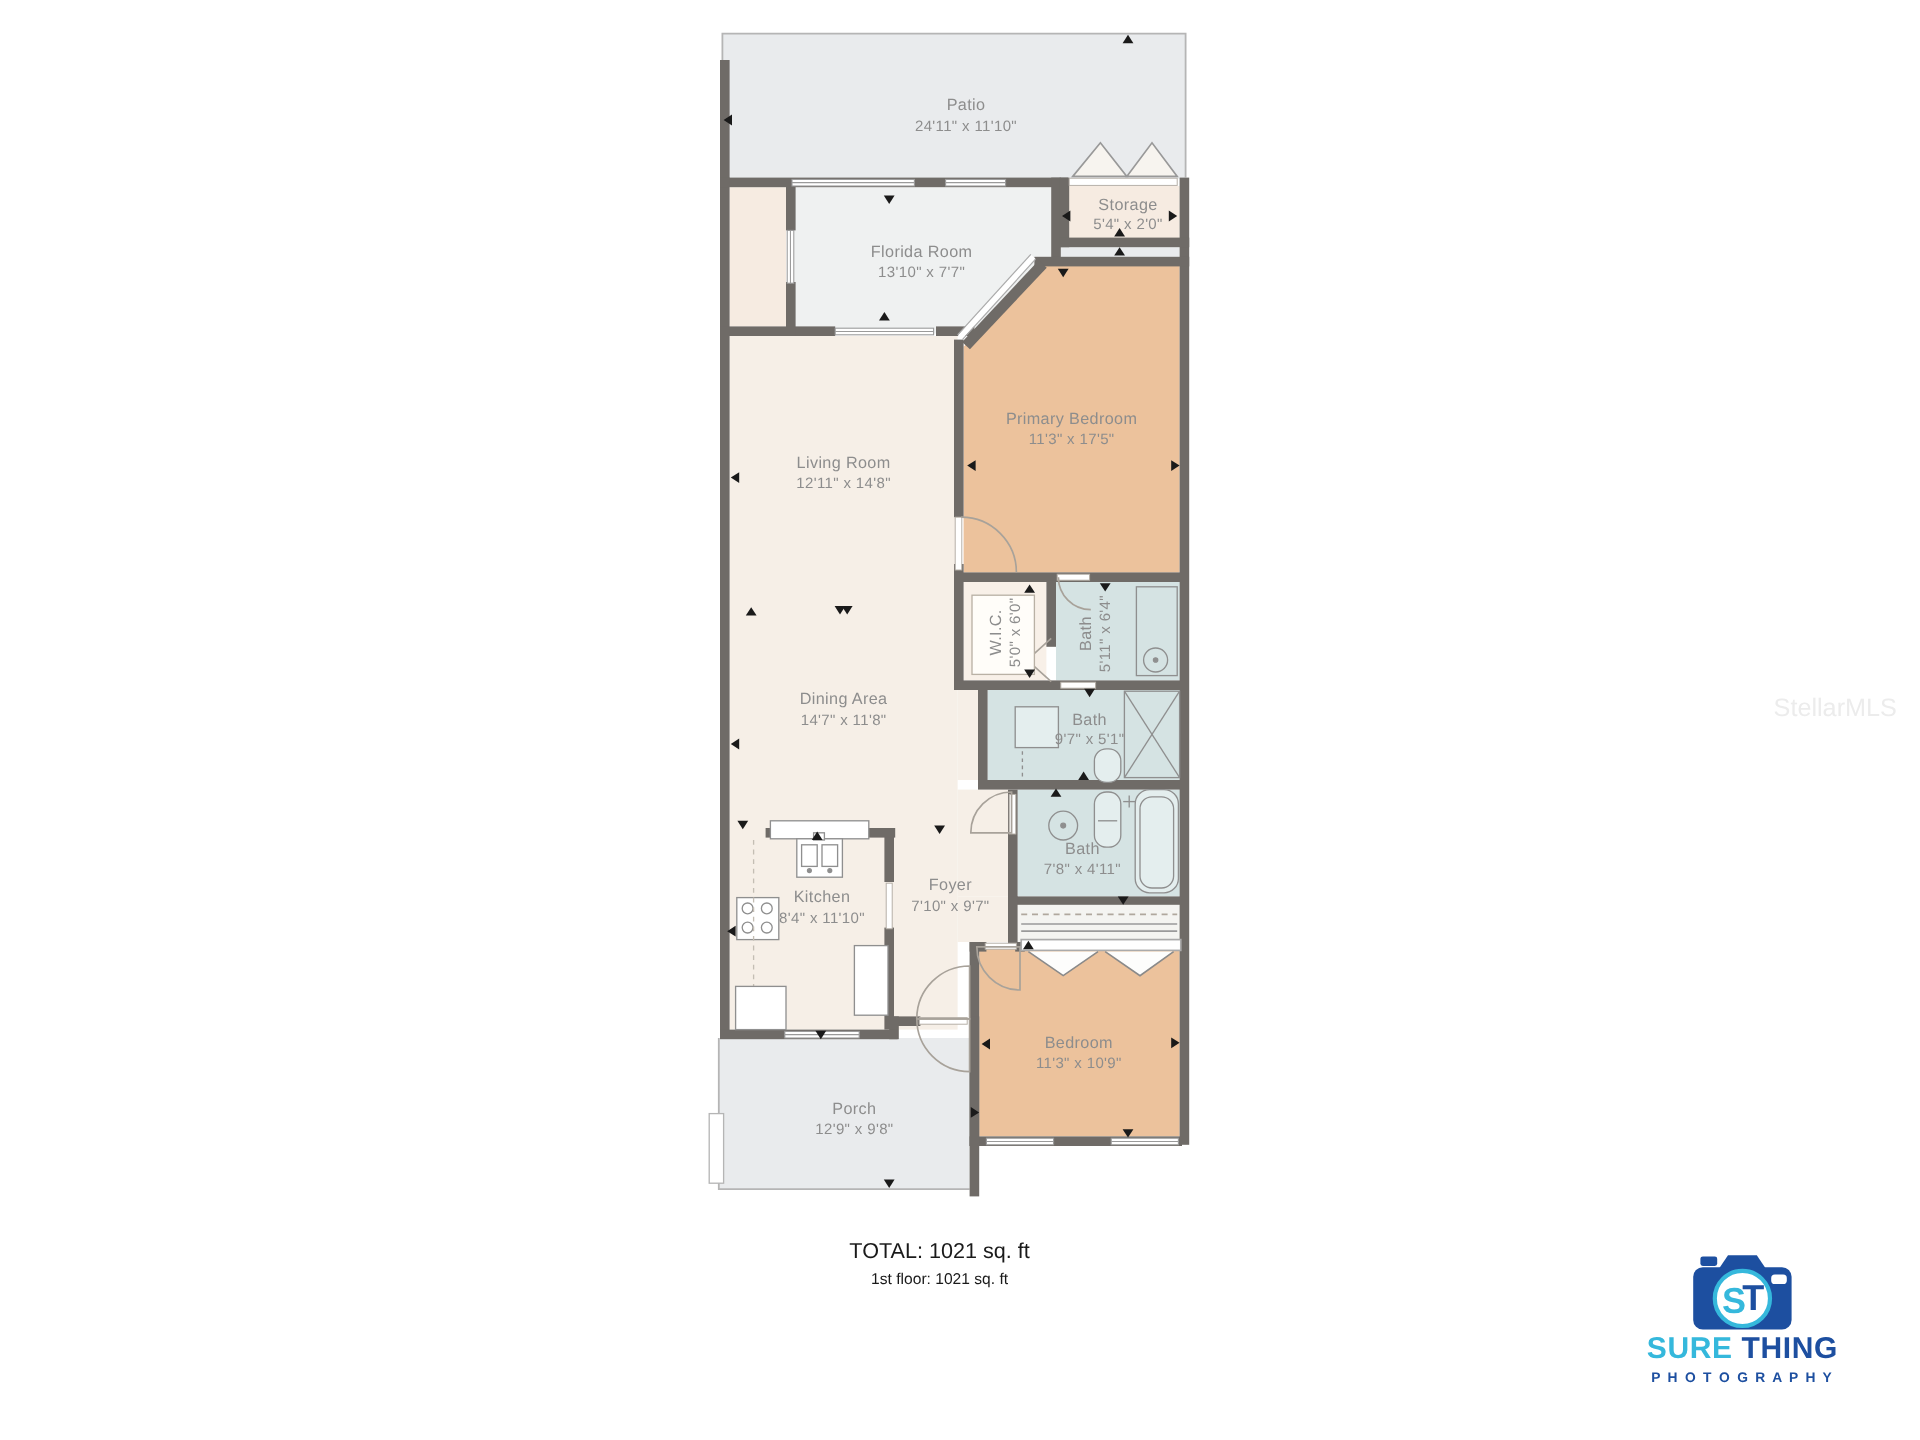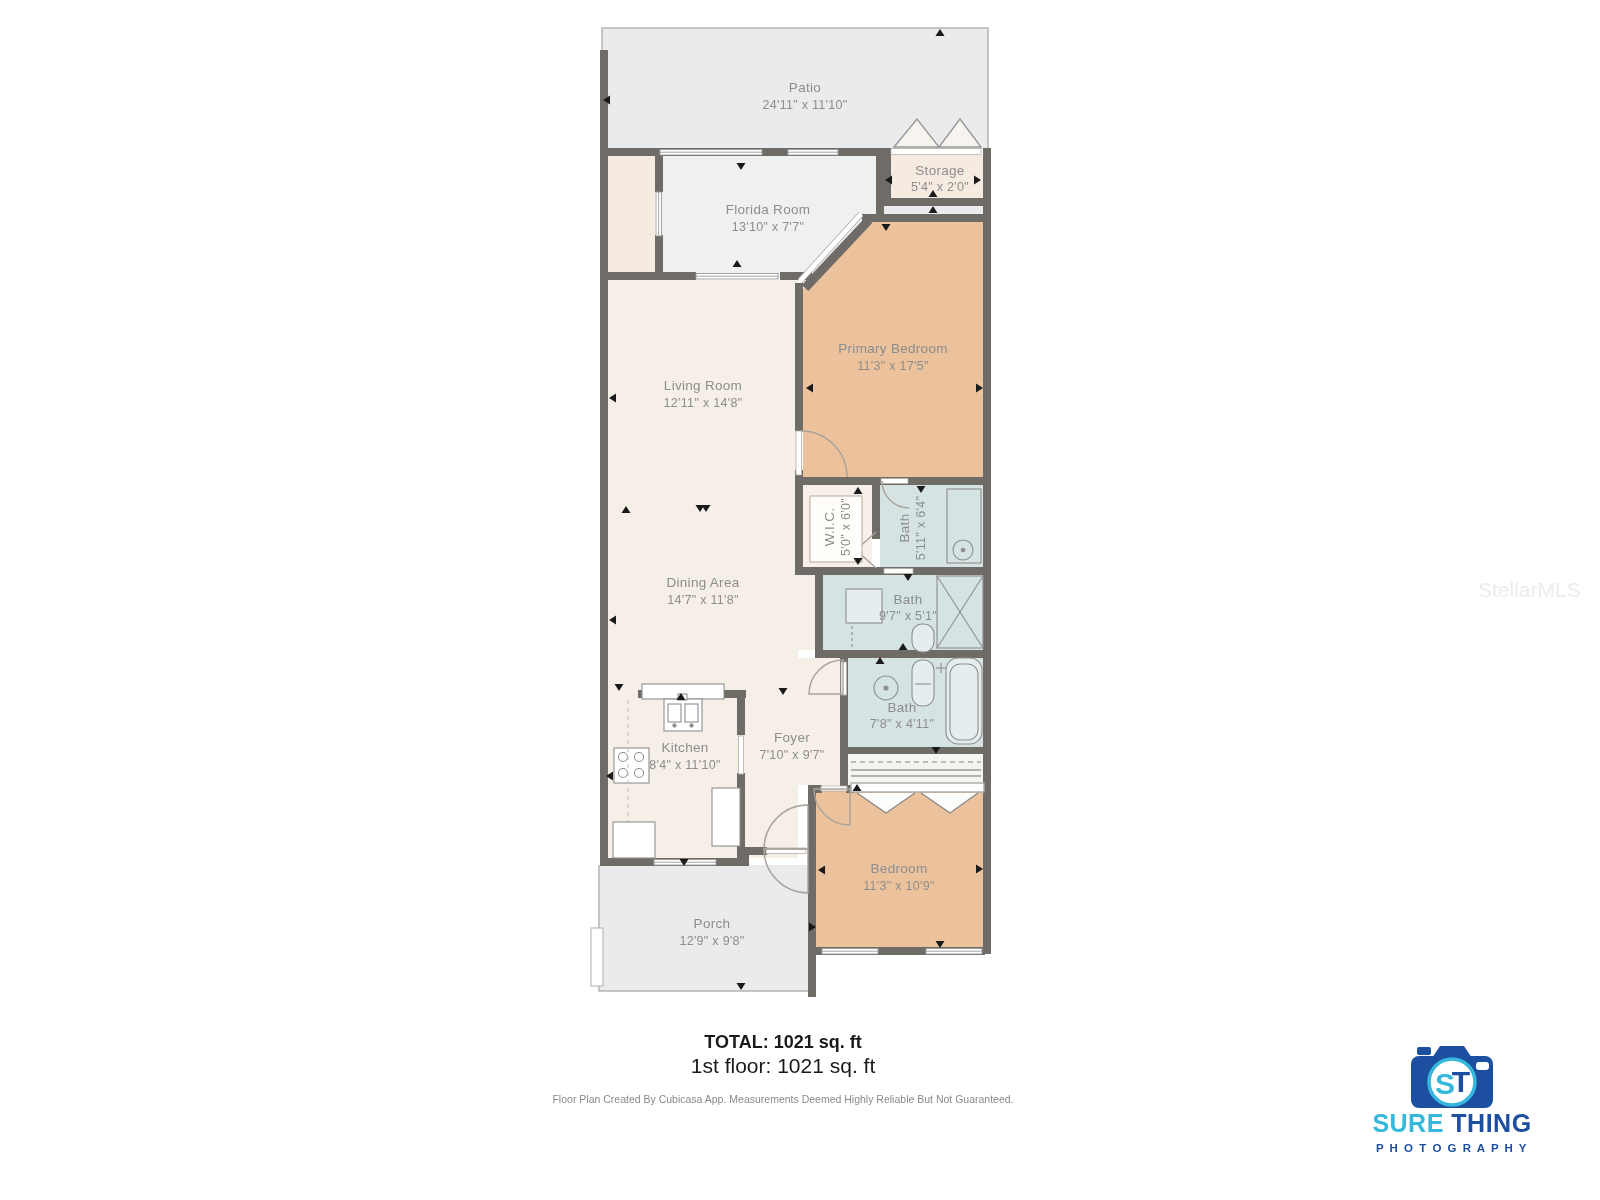--- a/index.html
+++ b/index.html
@@ -2,22 +2,22 @@
 <html><head>
 <meta charset="utf-8">
 <style>
   html,body{margin:0;padding:0;background:#ffffff;width:1600px;height:1200px;overflow:hidden;
     font-family:"Liberation Sans",sans-serif;}
   #stage{position:relative;width:1600px;height:844px;background:#fff;}
   svg{position:absolute;left:0;top:0;}
   .room-name{font-size:13.5px;fill:#8d8d8d;letter-spacing:.3px;}
   .room-dims{font-size:12.5px;fill:#8d8d8d;letter-spacing:.3px;}
   .summary{position:absolute;left:0;top:1030px;width:1566px;text-align:center;color:#1a1a1a;}
-  .summary .total{font-size:18px;font-weight:bold;line-height:24px;}
-  .summary .line{font-size:21px;line-height:23px;}
+  .summary .total{font-size:18px;font-weight:normal;line-height:24px;}
+  .summary .line{font-size:13px;line-height:23px;}
   .summary .disclaimer{font-size:10.5px;color:#8a8a8a;margin-top:16px;}
 </style>
 </head>
 <body>
 
 <div id="stage">
 
 <svg width="1600" height="1200" viewBox="0 0 1600 1200">
 
   <g>
@@ -293,16 +293,15 @@
       <tspan fill="#35b8dc">SURE</tspan>
       <tspan fill="#1d4fa0"> THING</tspan>
     </text>
     <text x="1452" y="1152" text-anchor="middle" font-size="11.5" font-weight="600" fill="#1d4fa0" letter-spacing="1.5">P H O T O G R A P H Y</text>
   </g>
 </svg>
 
 <div class="summary">
   <div class="total">TOTAL: 1021 sq. ft</div>
   <div class="line">1st floor: 1021 sq. ft</div>
-  <div class="disclaimer">Floor Plan Created By Cubicasa App. Measurements Deemed Highly Reliable But Not Guaranteed.</div>
 </div>
 
 </div>
 
 </body></html>

